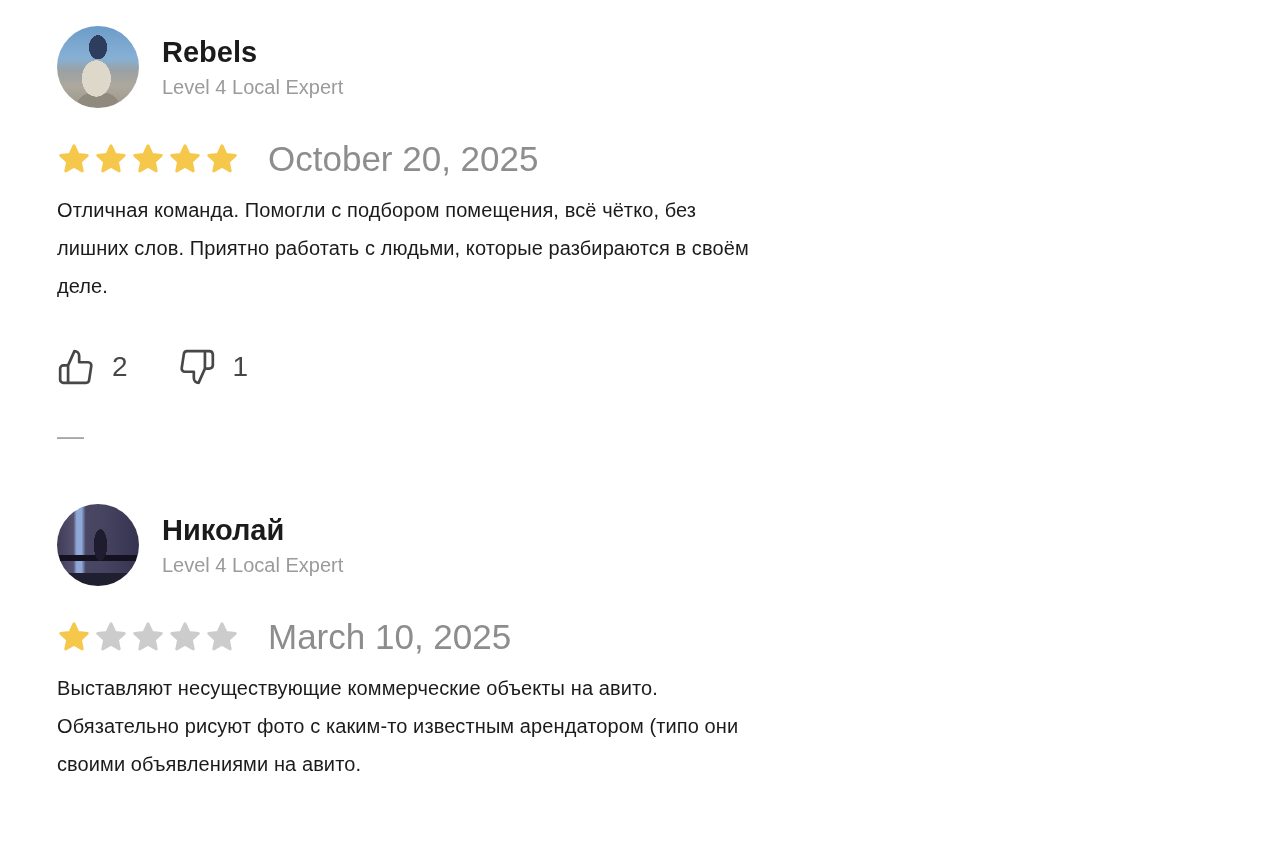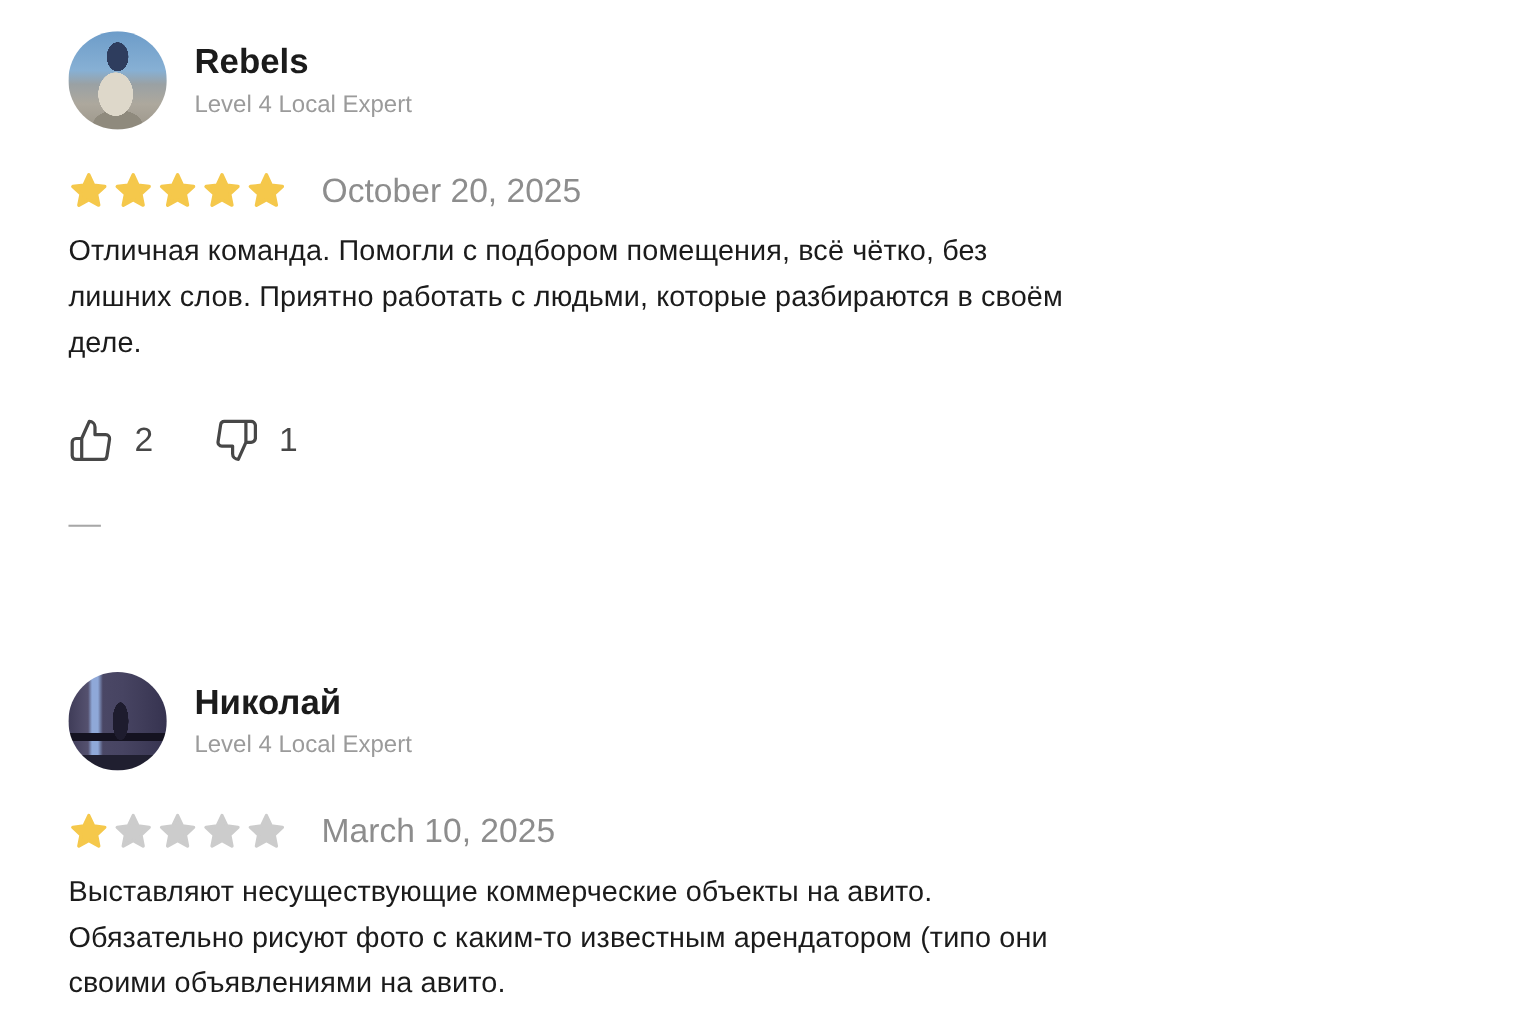--- a/index.html
+++ b/index.html
@@ -11,21 +11,21 @@
     overflow: hidden;
     font-family: "Liberation Sans", "DejaVu Sans", sans-serif;
   }
   .page {
     box-sizing: border-box;
     width: 1270px;
     height: 862px;
     padding: 26px 0 0 57px;
   }
   .review { width: 1160px; }
-  .review + .review { margin-top: 108px; }
+  .review + .review { margin-top: 52px; }
 
   .review-header {
     display: flex;
     align-items: center;
     gap: 23px;
     height: 82px;
   }
   .avatar {
     width: 82px;
     height: 82px;
@@ -65,27 +65,27 @@
     display: flex;
     align-items: center;
     height: 40px;
   }
   .stars { display: flex; align-items: center; }
   .star { width: 34px; height: 34px; margin-right: 3px; }
   .star-filled path { fill: var(--star-filled); stroke: var(--star-filled); }
   .star-empty  path { fill: var(--star-empty);  stroke: var(--star-empty); }
   .review-date {
     margin-left: 26px;
-    font-size: 28px;
+    font-size: 35px;
     color: var(--date-gray);
   }
 
   .review-text {
     margin-top: 12px;
-    font-size: 24px;
+    font-size: 20px;
     line-height: 38px;
     color: var(--text-primary);
     letter-spacing: 0.1px;
   }
 
   .reactions {
     margin-top: 42px;
     display: flex;
     align-items: center;
     gap: 50px;

